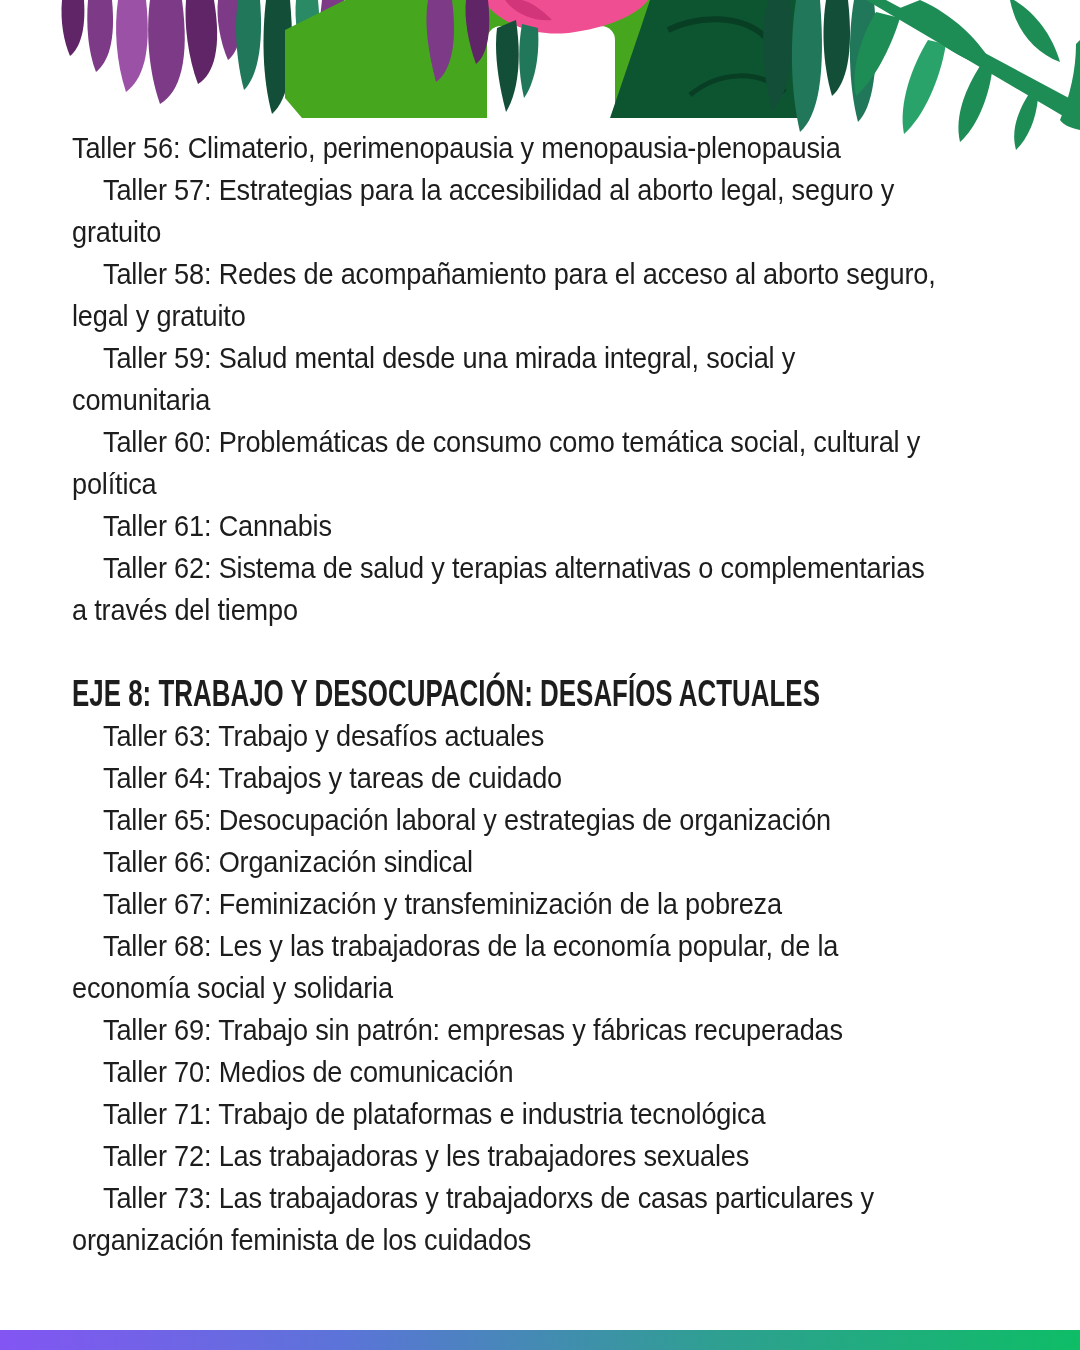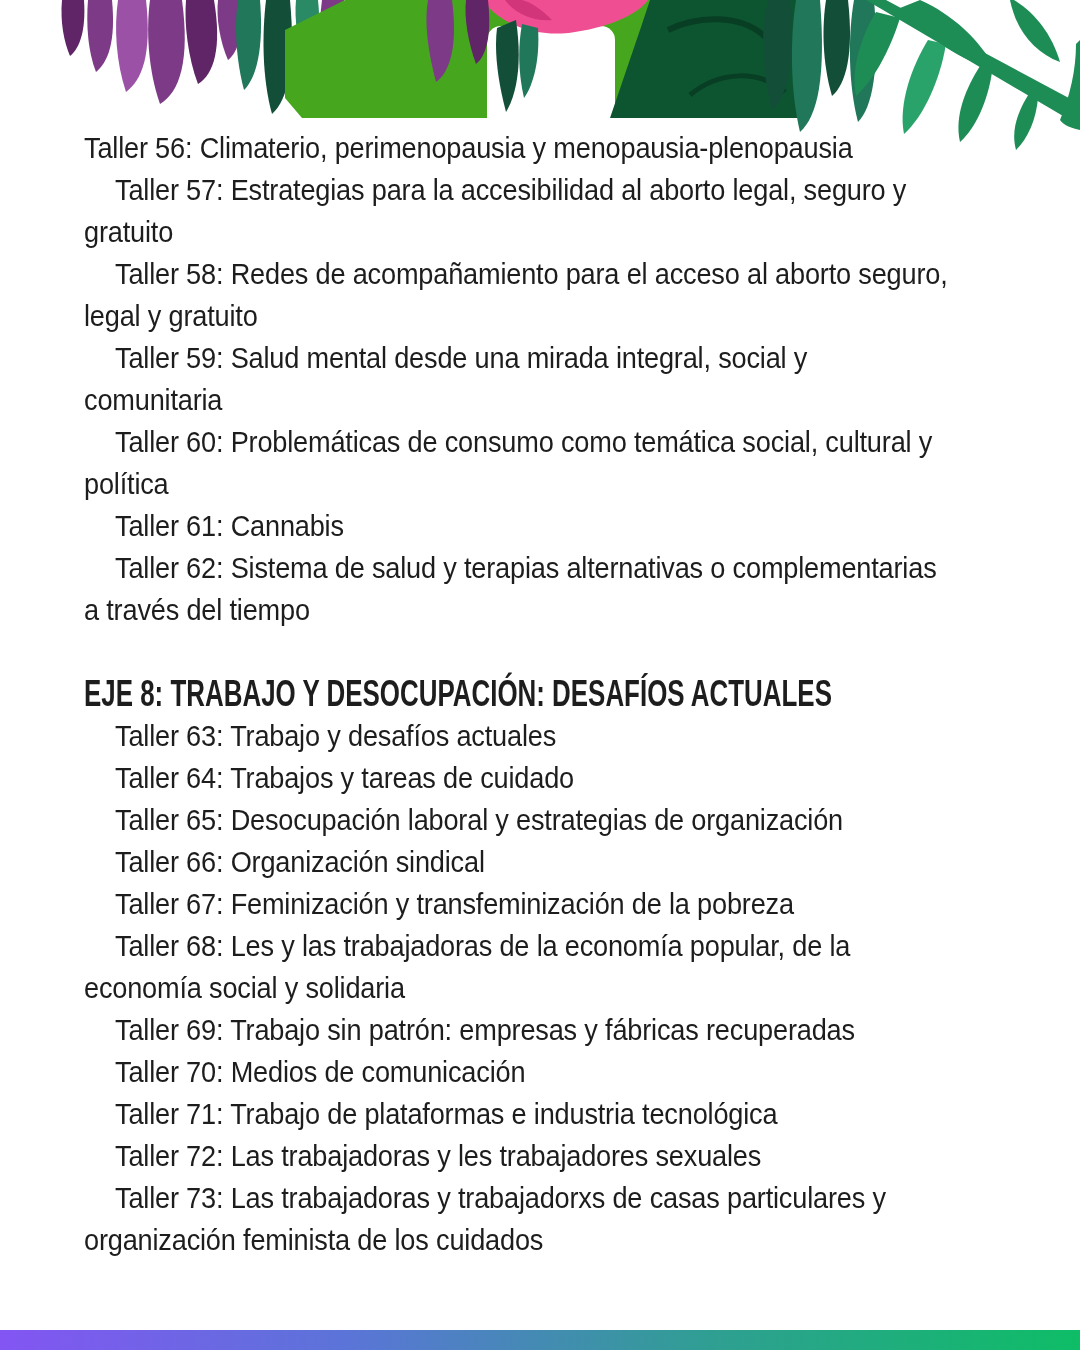--- a/index.html
+++ b/index.html
@@ -20,21 +20,21 @@
   .art{position:absolute;top:0;left:0;width:1080px;height:150px;}
   .c-purple{fill:var(--purple);} .c-purple-d{fill:var(--purple-dark);} .c-purple-l{fill:var(--purple-light);}
   .c-teal{fill:var(--teal);} .c-teal-d{fill:var(--teal-dark);} .c-teal-m{fill:var(--teal-mid);}
   .c-gbright{fill:var(--green-bright);} .c-gdark{fill:var(--green-dark);}
   .c-leaf{fill:var(--green-leaf);} .c-leaf-l{fill:var(--green-leaf-light);}
   .c-pink{fill:var(--pink);} .c-pink-d{fill:var(--pink-dark);}
   .c-white{fill:var(--paper);}
   .stroke-gdark{stroke:#083f24;fill:none;}
 
   
-  .textblock{position:absolute;top:127px;left:12px;width:996px;}
+  .textblock{position:absolute;top:127px;left:0;width:996px;}
   .line{height:42px;line-height:42px;font-size:29.5px;margin-left:72px;white-space:nowrap;
         letter-spacing:-0.2px;transform:scaleX(0.92);transform-origin:0 50%;}
   .line.indent{margin-left:103px;}
   .eje{margin-top:42px;height:42px;line-height:42px;margin-left:72px;font-size:36px;font-weight:700;
        white-space:nowrap;transform:scaleX(0.72);transform-origin:0 50%;}
 
   
   .gradbar{position:absolute;left:0;bottom:0;width:100%;height:20px;
            background:linear-gradient(90deg,var(--g1) 0%,var(--g2) 32%,var(--g3) 66%,var(--g4) 100%);}
 </style>

